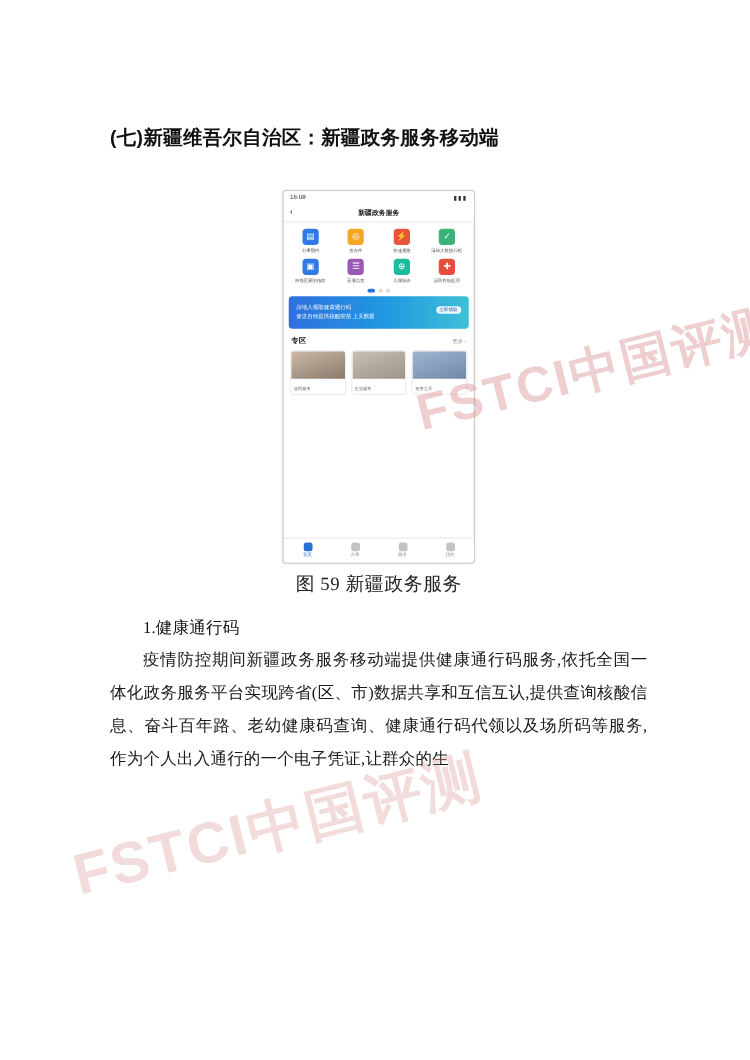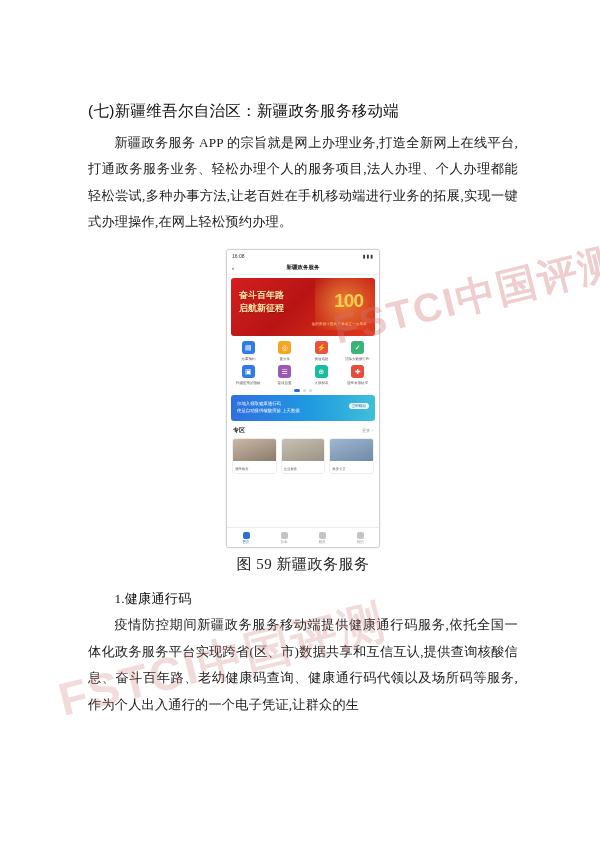--- a/index.html
+++ b/index.html
@@ -50,23 +50,23 @@
   }
   .content {
     position: absolute;
     left: 88px;
     top: 100px;
     width: 430px;
   }
   h1.section-title {
     font-family: "Liberation Sans", sans-serif;
     font-size: 15.5px;
-    font-weight: normal;
+    font-weight: bold;
     color: #111;
-    margin: 0 0 8px 0;
+    margin: 0 0 30px 0;
     letter-spacing: 0.3px;
     line-height: 1.4;
   }
   p.body-text {
     font-size: 13.2px;
     color: #1a1a1a;
     line-height: 2.0;
     margin: 0 0 6px 0;
     text-align: justify;
     text-indent: 2em;
@@ -331,44 +331,35 @@
 
   <div class="watermark">
     <div class="wm-text wm-1">FSTCI中国评测</div>
     <div class="wm-text wm-2">FSTCI中国评测</div>
   </div>
 
   <div class="content">
 
     <h1 class="section-title">(七)新疆维吾尔自治区：新疆政务服务移动端</h1>
 
-    <p class="body-text">新疆政务服务 APP 的宗旨就是网上办理业务,打造全新网上在线平台,打通政务服务业务、轻松办理个人的服务项目,法人办理、个人办理都能轻松尝试,多种办事方法,让老百姓在手机移动端进行业务的拓展,实现一键式办理操作,在网上轻松预约办理。</p>
 
     <div class="fig-wrap">
 
       <div class="phone">
 
         <div class="status-bar">
           <span>16:08</span>
           <span class="status-right">▮▮▮</span>
         </div>
 
         <div class="app-bar">
           <span class="back">‹</span>
           <span>新疆政务服务</span>
         </div>
 
-        <div class="banner">
-          <div class="banner-txt">
-            <div>奋斗百年路</div>
-            <div>启航新征程</div>
-          </div>
-          <div class="banner-100">100</div>
-          <div class="banner-sub">热烈庆祝中国共产党成立一百周年</div>
-        </div>
 
         <div class="grid">
           <div class="grid-item">
             <div class="gicon" style="background:#2f7ae5">▤</div>
             <div class="glabel">办事预约</div>
           </div>
           <div class="grid-item">
             <div class="gicon" style="background:#f5a623">◎</div>
             <div class="glabel">查办件</div>
           </div>

